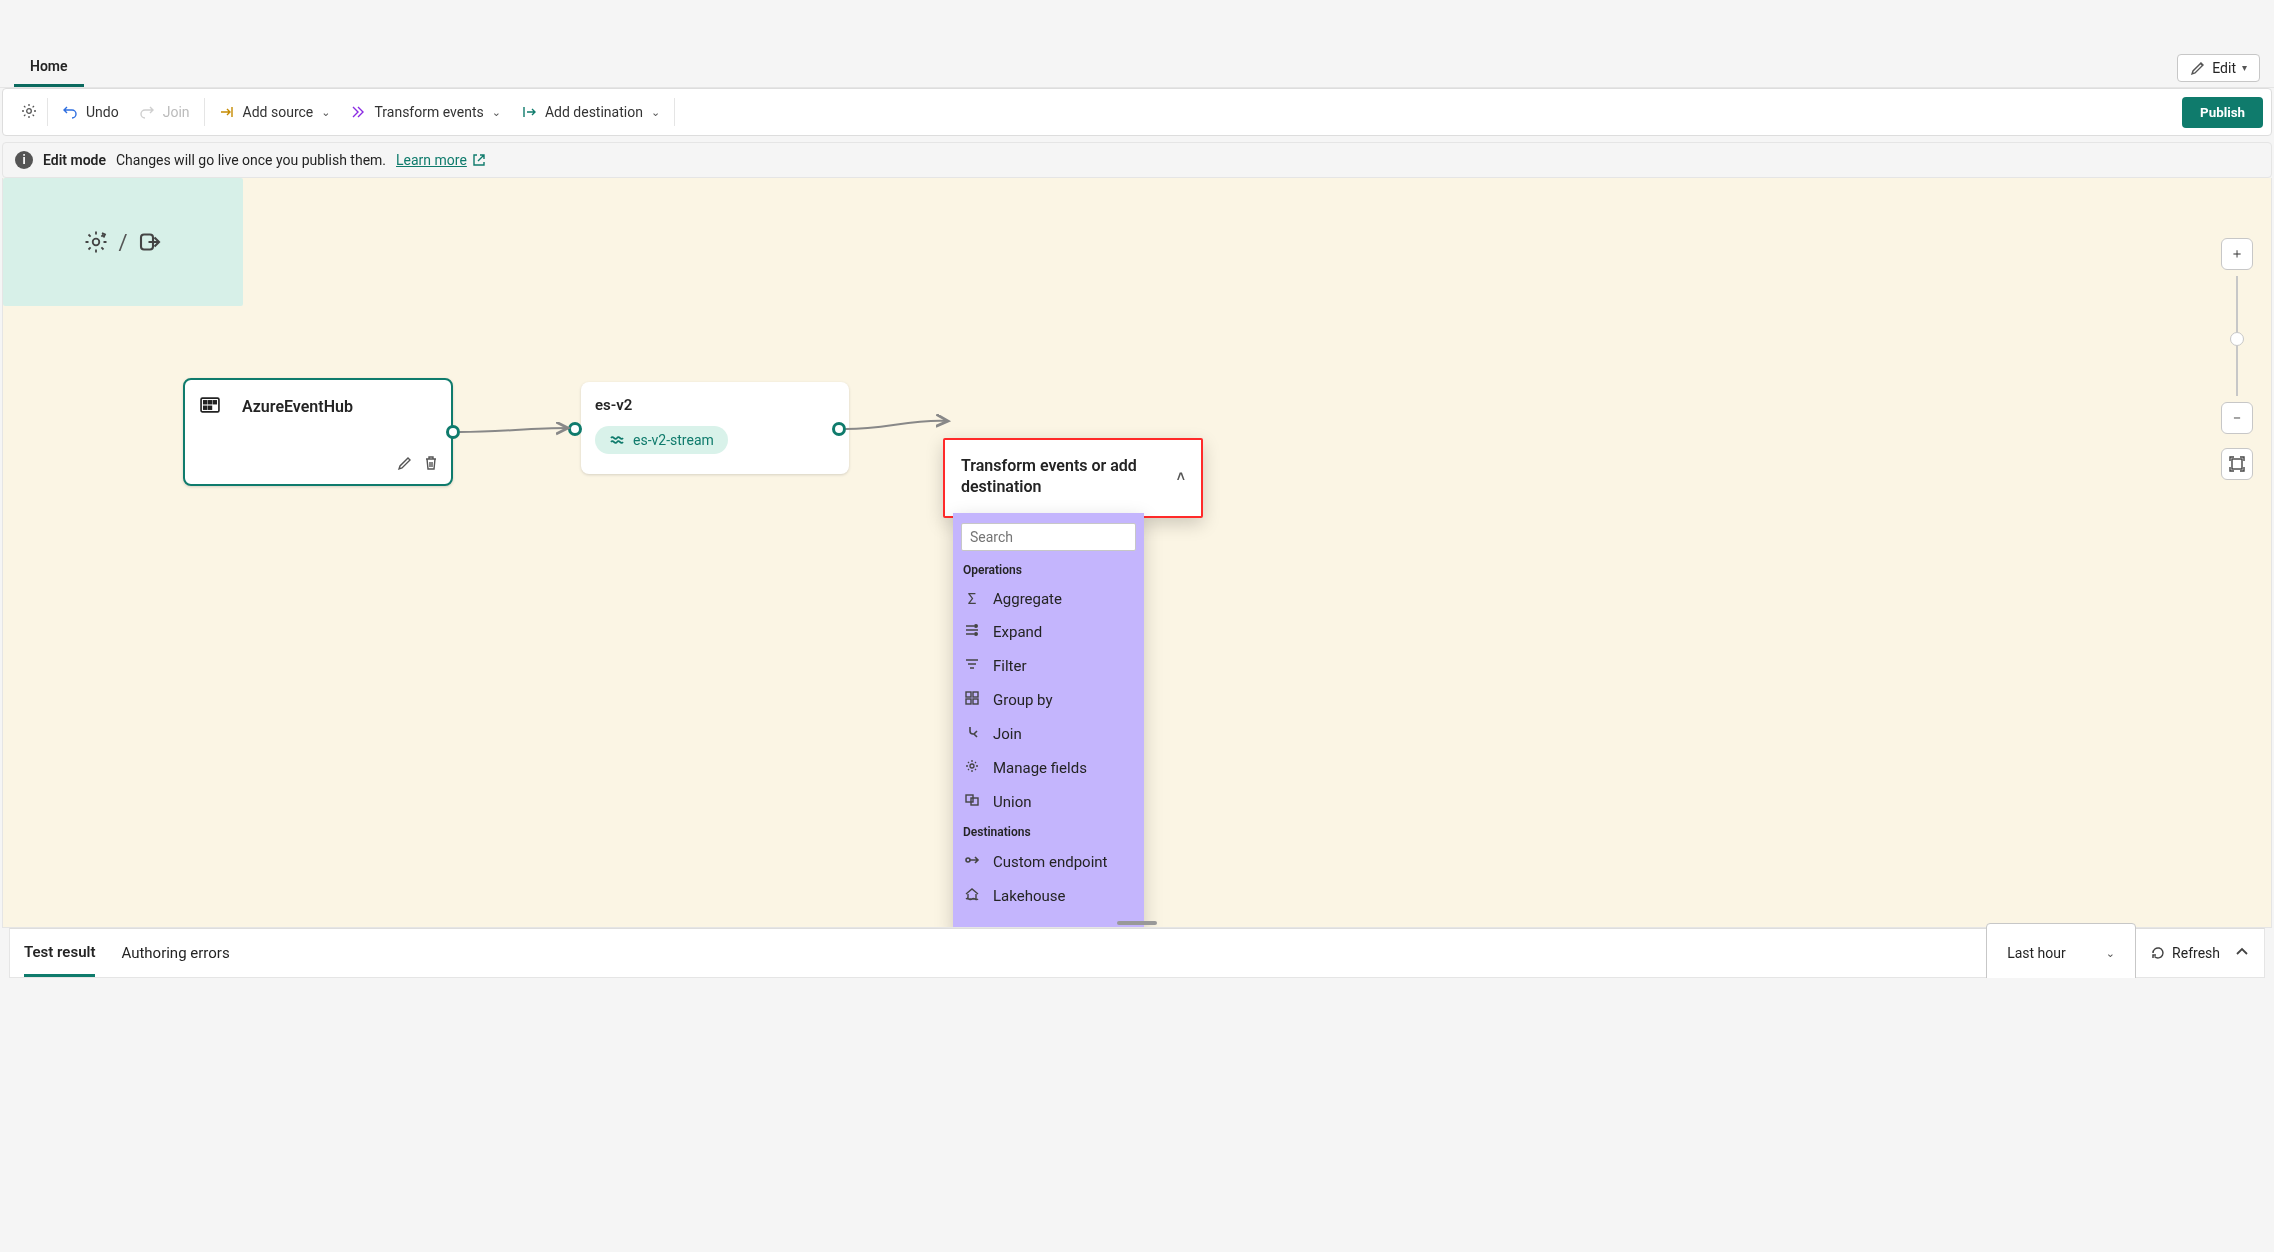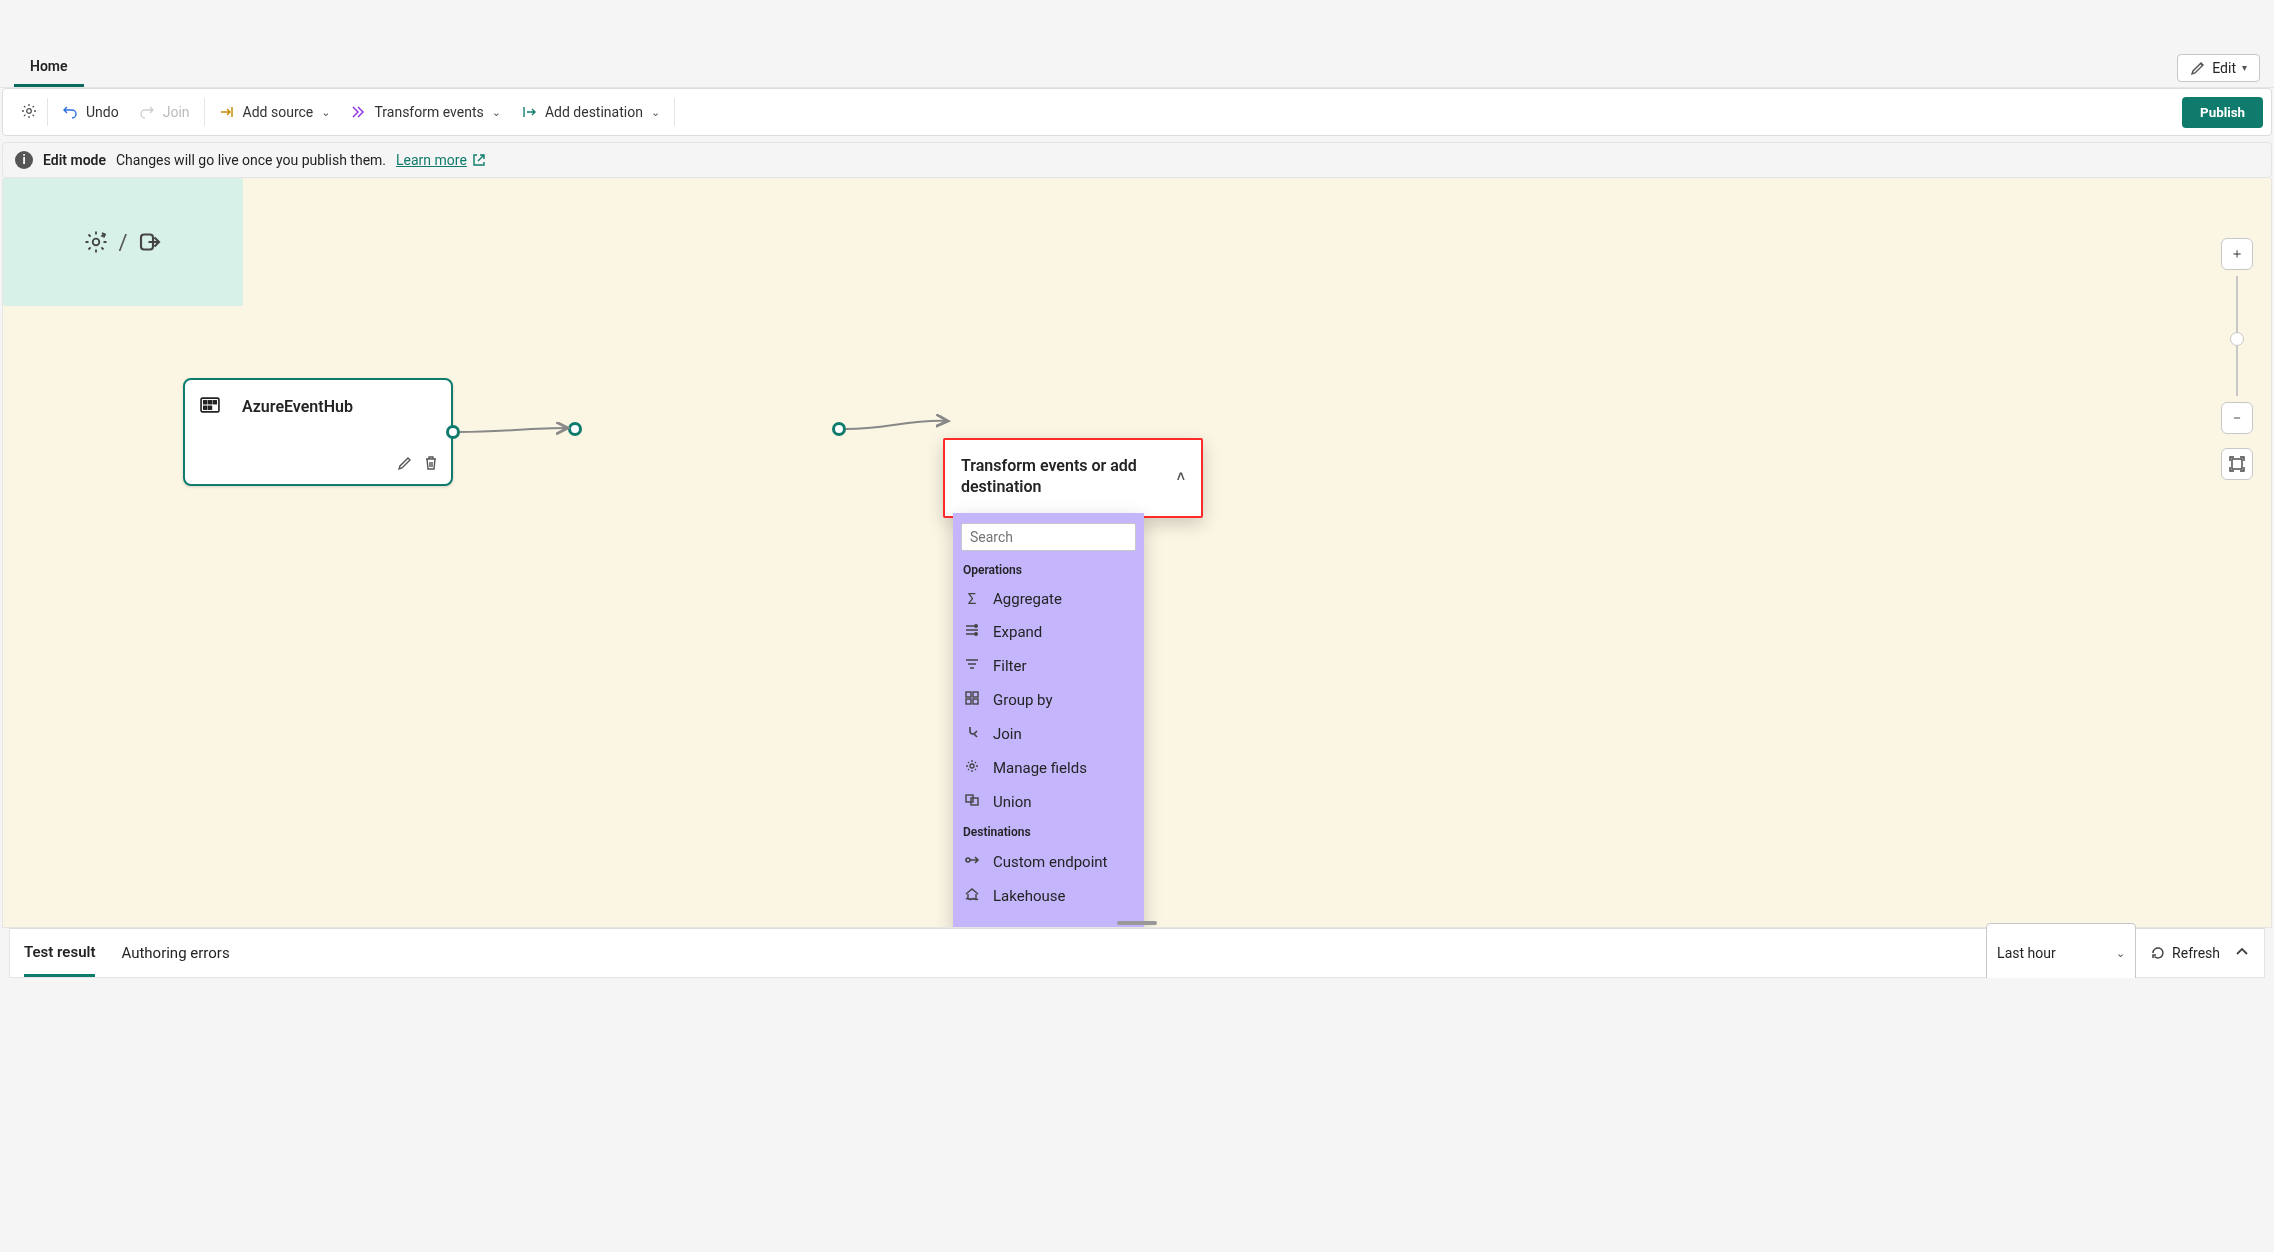--- a/index.html
+++ b/index.html
@@ -54,21 +54,21 @@
   .zc-btn { width:32px; height:32px; background:#fff; border:1px solid #c7c7c7; border-radius:6px; display:flex; align-items:center; justify-content:center; cursor:pointer; color:#333; }
   .zc-track { width:2px; height:120px; background:#c7c7c7; position:relative; margin:6px 0; }
   .zc-thumb { position:absolute; left:-6px; top:56px; width:14px; height:14px; background:#fff; border:1px solid #c7c7c7; border-radius:50%; }
   .zc-fit { margin-top:14px; }
   
   .bottom-panel { position:relative; background:#fff; border:1px solid #e5e5e5; border-top:1px solid #ddd; margin: 0 9px; display:flex; align-items:center; height:50px; padding: 0 14px; }
   .btabs { display:flex; gap:26px; height:100%; }
   .btab { display:flex; align-items:center; height:100%; font-size:15px; cursor:pointer; }
   .btab.active { font-weight:600; border-bottom:3px solid #0f7b6c; }
   .bright { margin-left:auto; display:flex; align-items:center; gap:14px; }
-  .time-select { border:1px solid #c7c7c7; border-radius:4px; padding:21px 10px; display:flex; align-items:center; gap:40px; background:#fff; cursor:pointer; min-width:150px; justify-content:space-between;}
+  .time-select { border:1px solid #c7c7c7; border-radius:4px; padding:21px 10px; display:flex; align-items:center; gap:40px; background:#fff; cursor:pointer; min-width:150px; justify-content:center;}
   .refresh { display:flex; align-items:flex-end; gap:6px; cursor:pointer; }
   .collapse { cursor:pointer; }
   
   .svg-ic { width:16px; height:16px; display:inline-block; }
   .drag-handle { position:absolute; bottom:2px; left:50%; transform:translateX(-50%); width:40px; height:4px; border-radius:2px; background:#999; }
 </style>
 </head>
 <body>
 
 <div class="top-tabs">
@@ -170,20 +170,29 @@
       </span>
       <span>
         <svg class="svg-ic" viewBox="0 0 16 16" fill="none" stroke="#555" stroke-width="1.4">
             <path d="M3 4h10M6 4V2h4v2M4 4l1 10h6l1-10M7 7v5M9 7v5"></path>
           </svg>
       </span>
     </div>
   </div>
   <span class="port" style="left:443px; top:247px;"></span>
 
+  <div class="node node-stream">
+    <div class="title">es-v2</div>
+    <div class="stream-chip">
+      <svg class="svg-ic" viewBox="0 0 16 16" fill="none" stroke="#0f7b6c" stroke-width="1.6">
+          <path d="M2 6c2-3 4 3 6 0s4 3 6 0M2 10c2-3 4 3 6 0s4 3 6 0"></path>
+        </svg>
+      <span>es-v2-stream</span>
+    </div>
+  </div>
   <span class="port" style="left:565px; top:244px;"></span>
   <span class="port" style="left:829px; top:244px;"></span>
 
   <div class="node-drop">
     <svg width="24" height="24" viewBox="0 0 16 16" fill="none" stroke="#444" stroke-width="1.2">
         <circle cx="8" cy="8" r="2.2"></circle>
         <path d="M8 1v2M8 13v2M1 8h2M13 8h2M3 3l1.4 1.4M11.6 11.6L13 13M3 13l1.4-1.4M11.6 4.4L13 3"></path>
         <path d="M12 2l2 1-1 2" stroke="#444"></path>
       </svg>
     <span>/</span>

